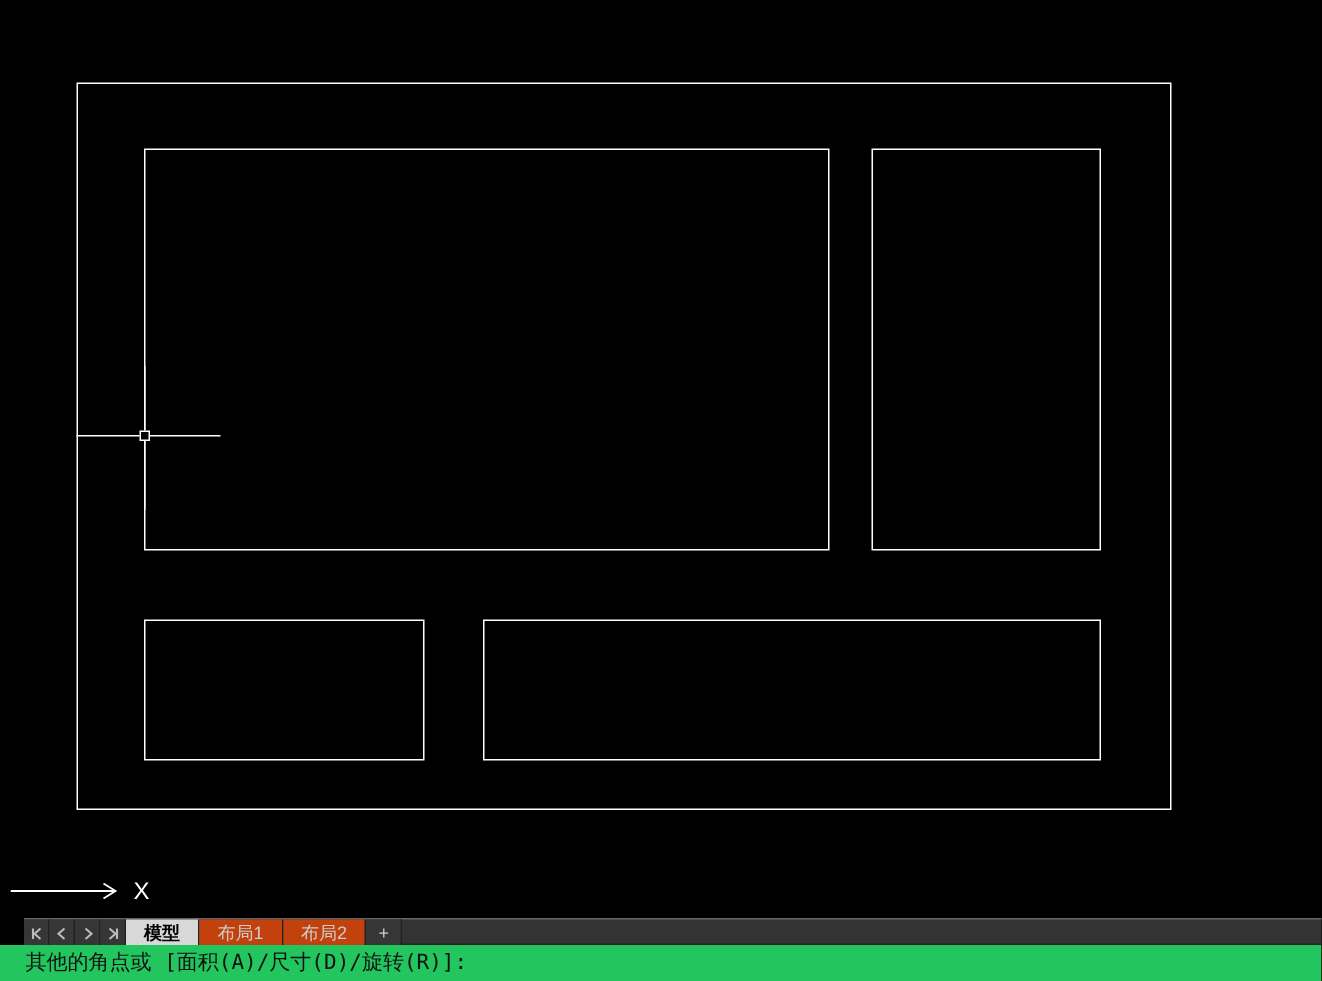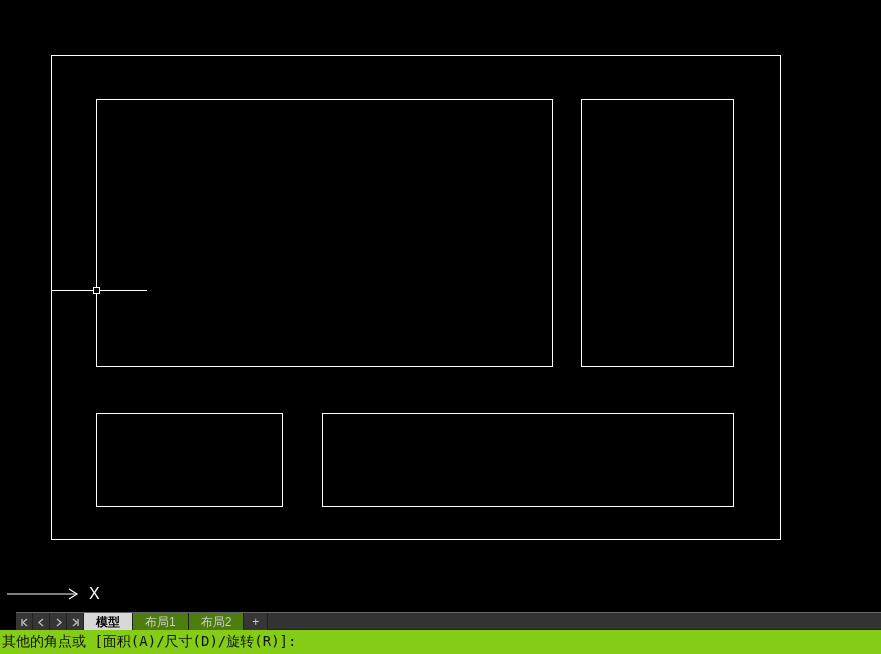--- a/index.html
+++ b/index.html
@@ -120,21 +120,21 @@
     .nav-btn svg {
       display: block;
     }
     .tab {
       padding: 0 12px;
       height: 18px;
       display: flex;
       align-items: center;
       font-size: 12px;
       color: #cccccc;
-      background: #4d7c0f;
+      background: #c2410c;
       border-right: 1px solid #222222;
       cursor: pointer;
       white-space: nowrap;
     }
     .tab.active {
       background: #d8d8d8;
       color: #000000;
       font-weight: bold;
     }
     .tab-add {
@@ -148,27 +148,27 @@
       color: #cccccc;
       font-size: 12px;
       cursor: pointer;
     }
     .command-line {
       position: absolute;
       left: 0;
       bottom: 0;
       width: 881px;
       height: 24px;
-      background: #84cc16;
+      background: #22c55e;
       color: #111111;
       font-size: 14px;
       font-family: "SimSun", monospace;
       display: flex;
       align-items: center;
-      padding-left: 2px;
+      padding-left: 17px;
       white-space: nowrap;
       overflow: hidden;
     }
   </style>
 </head>
 <body>
 
 <div class="canvas-area">
   <div class="rect outer-rect"></div>
   <div class="rect rect-tl"></div>

